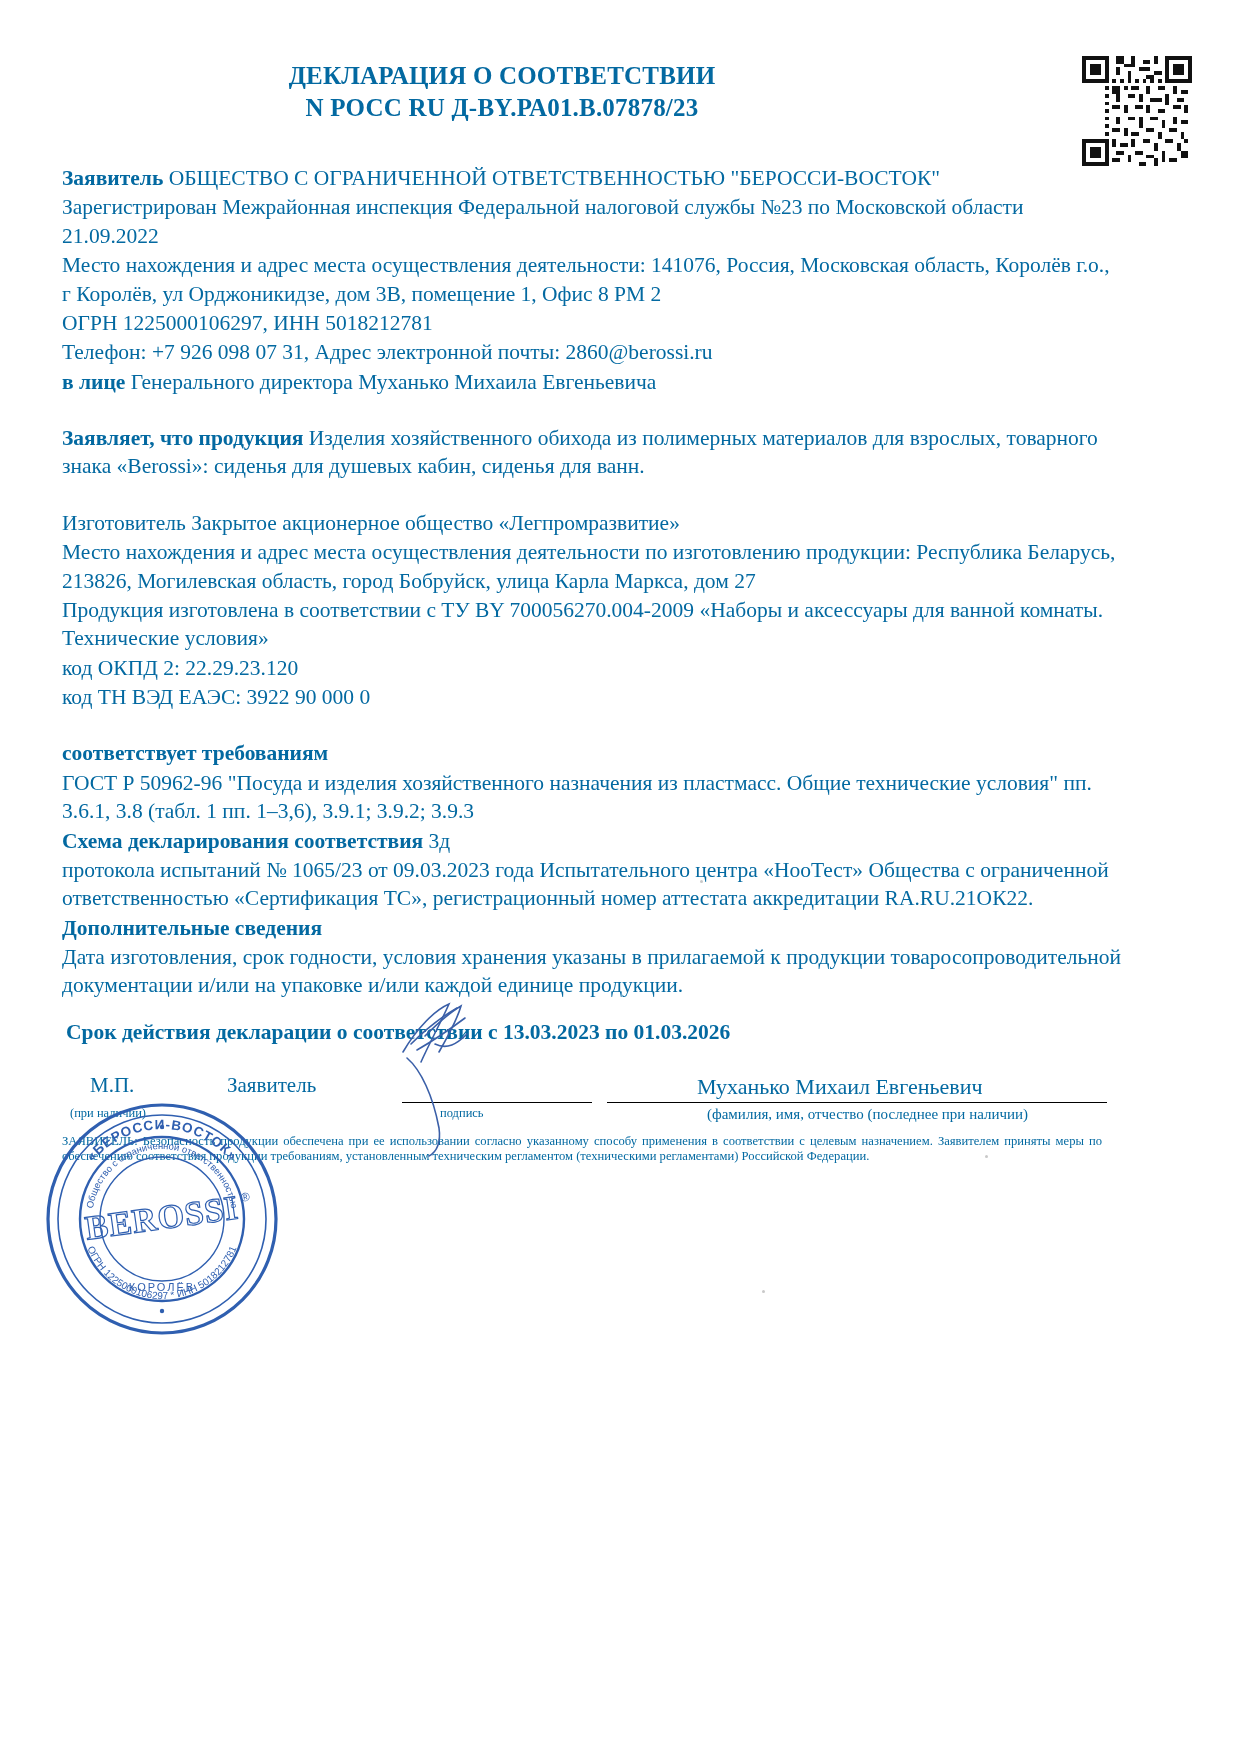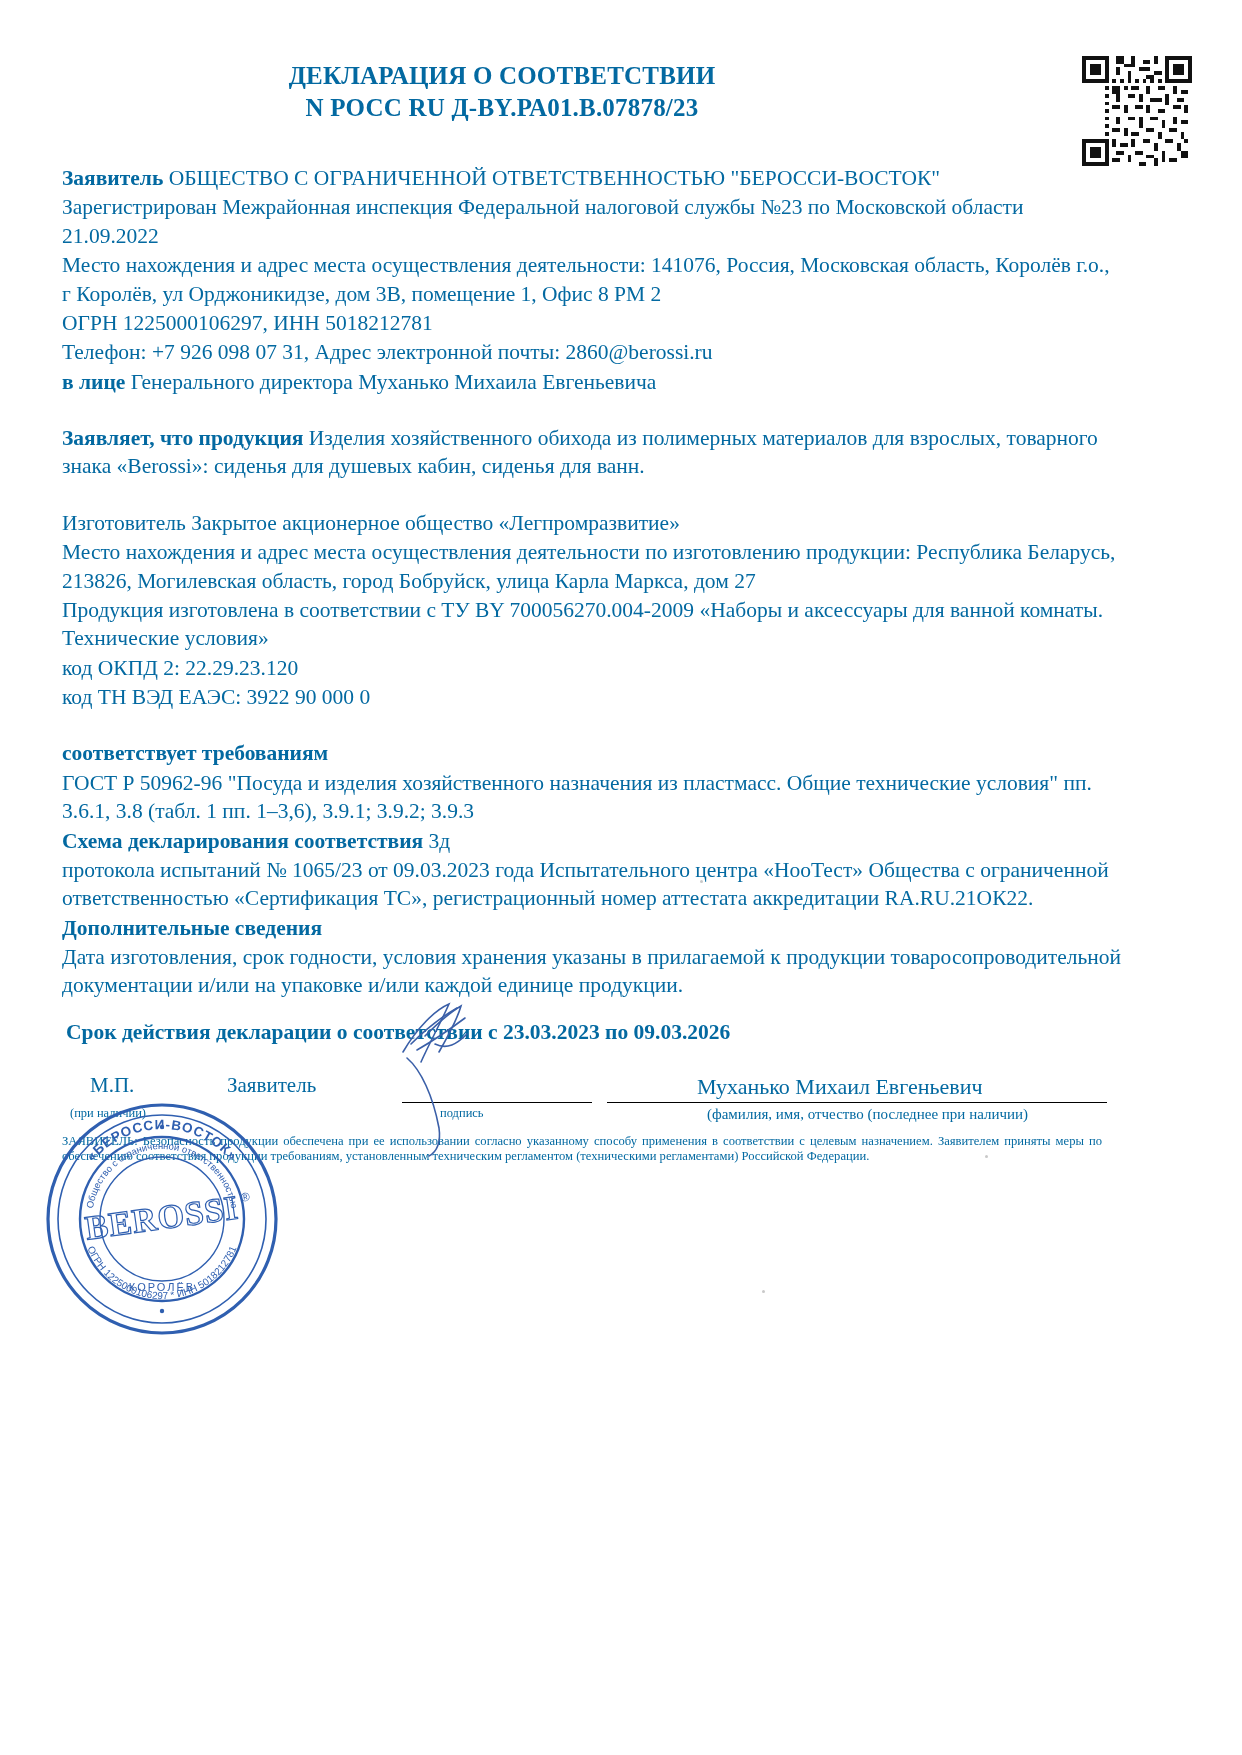--- a/index.html
+++ b/index.html
@@ -298,21 +298,21 @@
 
       <p class="para"><b>Схема декларирования соответствия</b> <span>3д</span></p>
 
 
       <p class="para">протокола испытаний № 1065/23 от 09.03.2023 года Испытательного центра «НооТест» Общества с ограниченной ответственностью «Сертификация ТС», регистрационный номер аттестата аккредитации RA.RU.21ОК22.</p>
 
       <p class="para"><b>Дополнительные сведения</b></p>
 
       <p class="para">Дата изготовления, срок годности, условия хранения указаны в прилагаемой к продукции товаросопроводительной документации и/или на упаковке и/или каждой единице продукции.</p>
 
-      <div class="validity">Срок действия декларации о соответствии с 23.03.2023 по 09.03.2026</div>
+      <div class="validity">Срок действия декларации о соответствии с 13.03.2023 по 01.03.2026</div>
 
       <div class="sign-row">
         <span class="mp">М.П.</span>
         <span class="mp-caption">(при наличии)</span>
         <span class="applicant-word">Заявитель</span>
         <span class="sig-line"></span>
         <span class="sig-caption">подпись</span>
         <span class="name-line"></span>
         <span class="name-text">Муханько Михаил Евгеньевич</span>
         <span class="name-caption">(фамилия, имя, отчество (последнее при наличии)</span>

